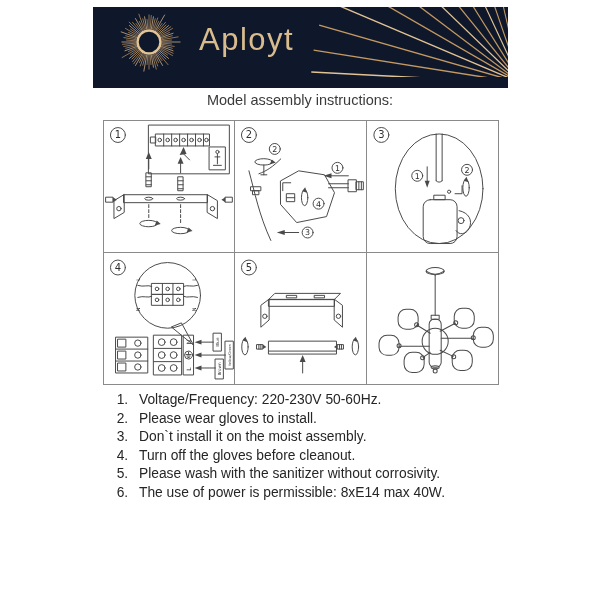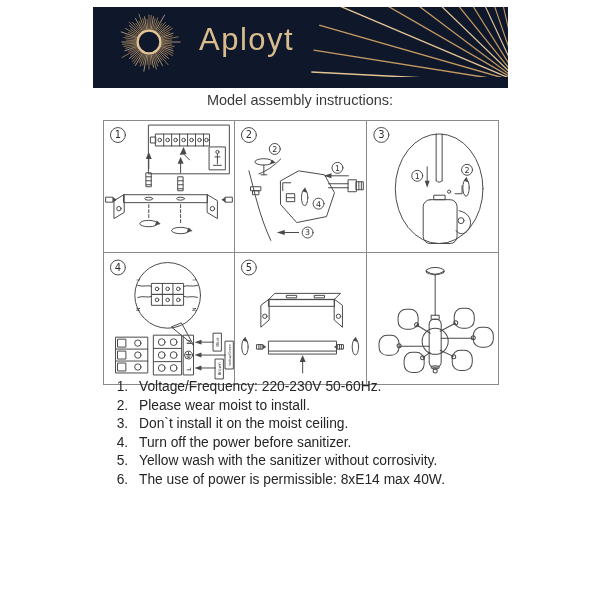--- a/index.html
+++ b/index.html
@@ -22,21 +22,21 @@
         border:1px solid #8a8a8a;background:#fff;}
   .cell{position:relative;border-right:1px solid #8a8a8a;border-bottom:1px solid #8a8a8a;}
   .cell:nth-child(3n){border-right:none;}
   .cell:nth-child(n+4){border-bottom:none;}
   svg.art{position:absolute;left:0;top:0;width:100%;height:100%;}
   .art :where(path,rect,circle,ellipse,line,polyline,polygon){stroke:#4a4a4a;fill:none;stroke-width:1;stroke-linejoin:round;stroke-linecap:round;}
   .art .fill{fill:#4a4a4a;stroke:none;}
   .art text{fill:#2e2e2e;stroke:none;font-family:"DejaVu Sans",sans-serif;}
 
   
-  .notes{position:absolute;left:104px;top:378px;width:404px;margin:0;padding:0 0 0 28px;
+  .notes{position:absolute;left:104px;top:391px;width:404px;margin:0;padding:0 0 0 28px;
          color:#262626;font-size:13.8px;line-height:18.6px;}
   .notes li{padding-left:7px;}
 </style>
 </head>
 <body>
 
 <div class="page">
 
   <div class="banner">
     <svg id="sunburst" class="sunburst" viewBox="0 0 68 68">
@@ -445,20 +445,20 @@
             <circle cx="86.5" cy="103.5" r="2"></circle>
           <ellipse cx="68" cy="114" rx="4" ry="1.6"></ellipse>
           <circle cx="68" cy="117.5" r="2"></circle>
         </g>
       </svg>
     </div>
   </div>
 
   <ol class="notes">
     <li>Voltage/Frequency: 220-230V 50-60Hz.</li>
-    <li>Please wear moist to install.</li>
-    <li>Don`t install it on the moist ceiling.</li>
-    <li>Turn off the power before sanitizer.</li>
-    <li>Yellow wash with the sanitizer without corrosivity.</li>
+    <li>Please wear gloves to install.</li>
+    <li>Don`t install it on the moist assembly.</li>
+    <li>Turn off the gloves before cleanout.</li>
+    <li>Please wash with the sanitizer without corrosivity.</li>
     <li>The use of power is permissible: 8xE14 max 40W.</li>
   </ol>
 
 </div>
 
 </body></html>

